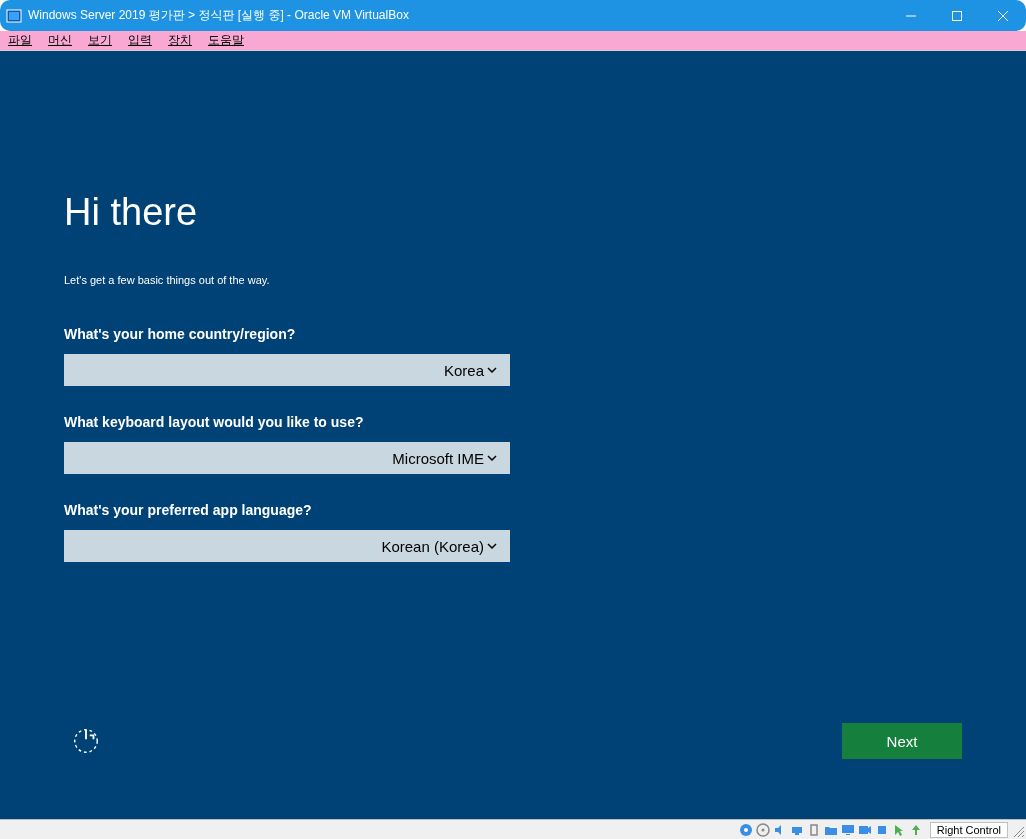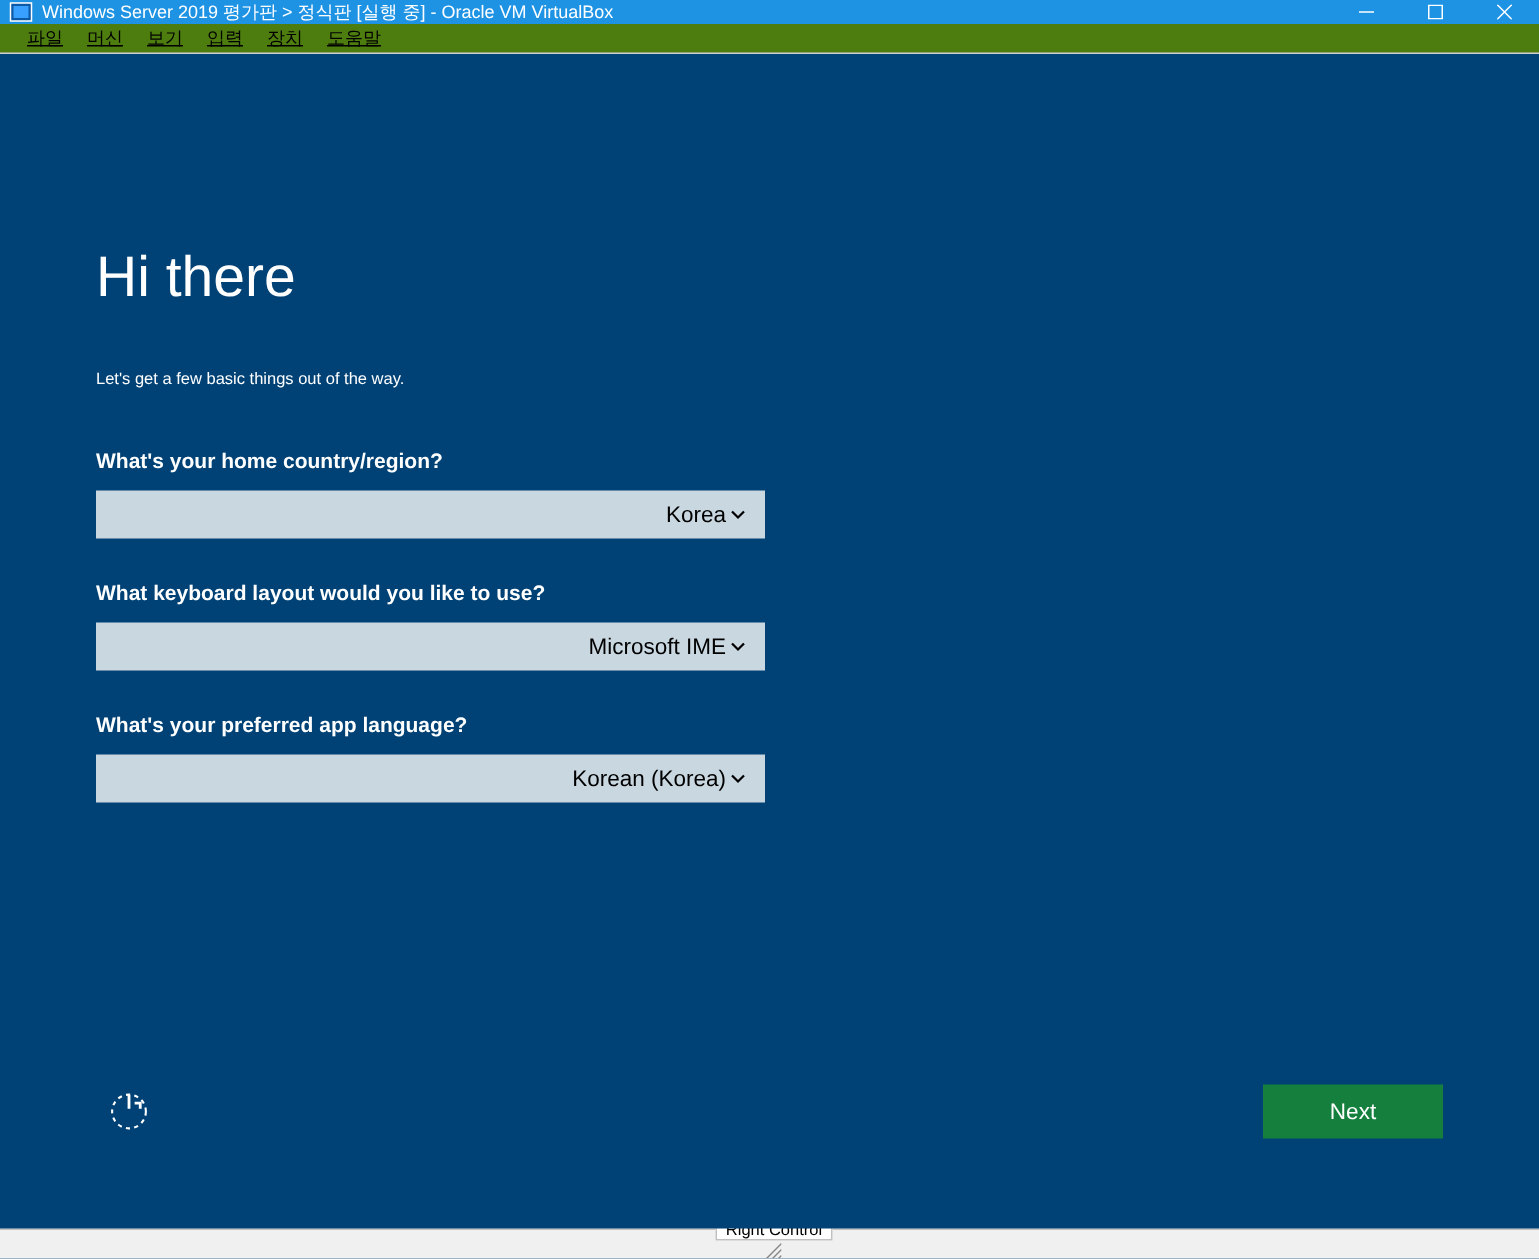--- a/index.html
+++ b/index.html
@@ -1,52 +1,53 @@
 <!DOCTYPE html>
 <html><head>
 <meta charset="utf-8">
 <style>
   * { box-sizing: border-box; margin: 0; padding: 0; }
   html, body { width: 1026px; height: 839px; font-family: "Segoe UI", Arial, sans-serif; overflow: hidden; }
   body { display: flex; flex-direction: column; background: #fff; }
 
   
   .titlebar {
-    height: 16px;
+    height: 31px;
     background: #1e93e4;
     display: flex;
     align-items: center;
     color: #fff;
     font-size: 12px;
     padding-left: 6px;
     user-select: none;
+    border-radius: 10px;
   }
   .titlebar .vm-icon {
     width: 16px; height: 16px; margin-right: 6px;
     display: inline-flex; align-items: center; justify-content: center;
   }
   .titlebar .title-text { flex: 1; white-space: nowrap; overflow: hidden; }
   .titlebar .win-controls { display: flex; height: 100%; }
   .titlebar .win-btn {
     width: 46px; height: 100%;
     display: flex; align-items: center; justify-content: center;
     color: #fff;
     cursor: pointer;
   }
   .titlebar .win-btn svg { width: 10px; height: 10px; }
 
   
   .menubar {
     height: 20px;
-    background: #4d7c0f;
+    background: #f9a8d4;
     border-bottom: 1px solid #d0d0d0;
     display: flex;
     align-items: center;
     font-size: 12px;
-    padding-left: 10px;
+    padding-left: 0;
     user-select: none;
   }
   .menubar .menu-item {
     padding: 1px 8px;
     cursor: pointer;
     text-decoration: underline;
     text-decoration-color: transparent;
   }
   .menubar .menu-item { text-decoration: underline; }
 
@@ -55,21 +56,21 @@
     flex: 1;
     background: #004275;
     position: relative;
     color: #fff;
     padding: 0;
     overflow: hidden;
   }
   .oobe {
     position: absolute;
     left: 64px;
-    top: 128px;
+    top: 140px;
     width: 600px;
   }
   .oobe h1 {
     font-size: 38px;
     font-weight: 300;
     letter-spacing: 0px;
     margin-bottom: 40px;
   }
   .oobe .subtitle {
     font-size: 11px;
@@ -127,21 +128,20 @@
   .statusbar {
     height: 20px;
     background: #f0f0f0;
     border-top: 1px solid #c0c0c0;
     display: flex;
     align-items: center;
     justify-content: flex-end;
     font-size: 11px;
     padding: 0 2px;
     user-select: none;
-    flex-direction: column;
   }
   .status-icons { display: flex; gap: 1px; align-items:center; }
   .status-icons .sicon {
     width: 16px; height: 16px;
     display:flex; align-items:center; justify-content:center;
   }
   .status-icons .sicon svg { width:14px; height:14px; }
   .host-key {
     margin-left: 6px;
     padding: 0 6px;

